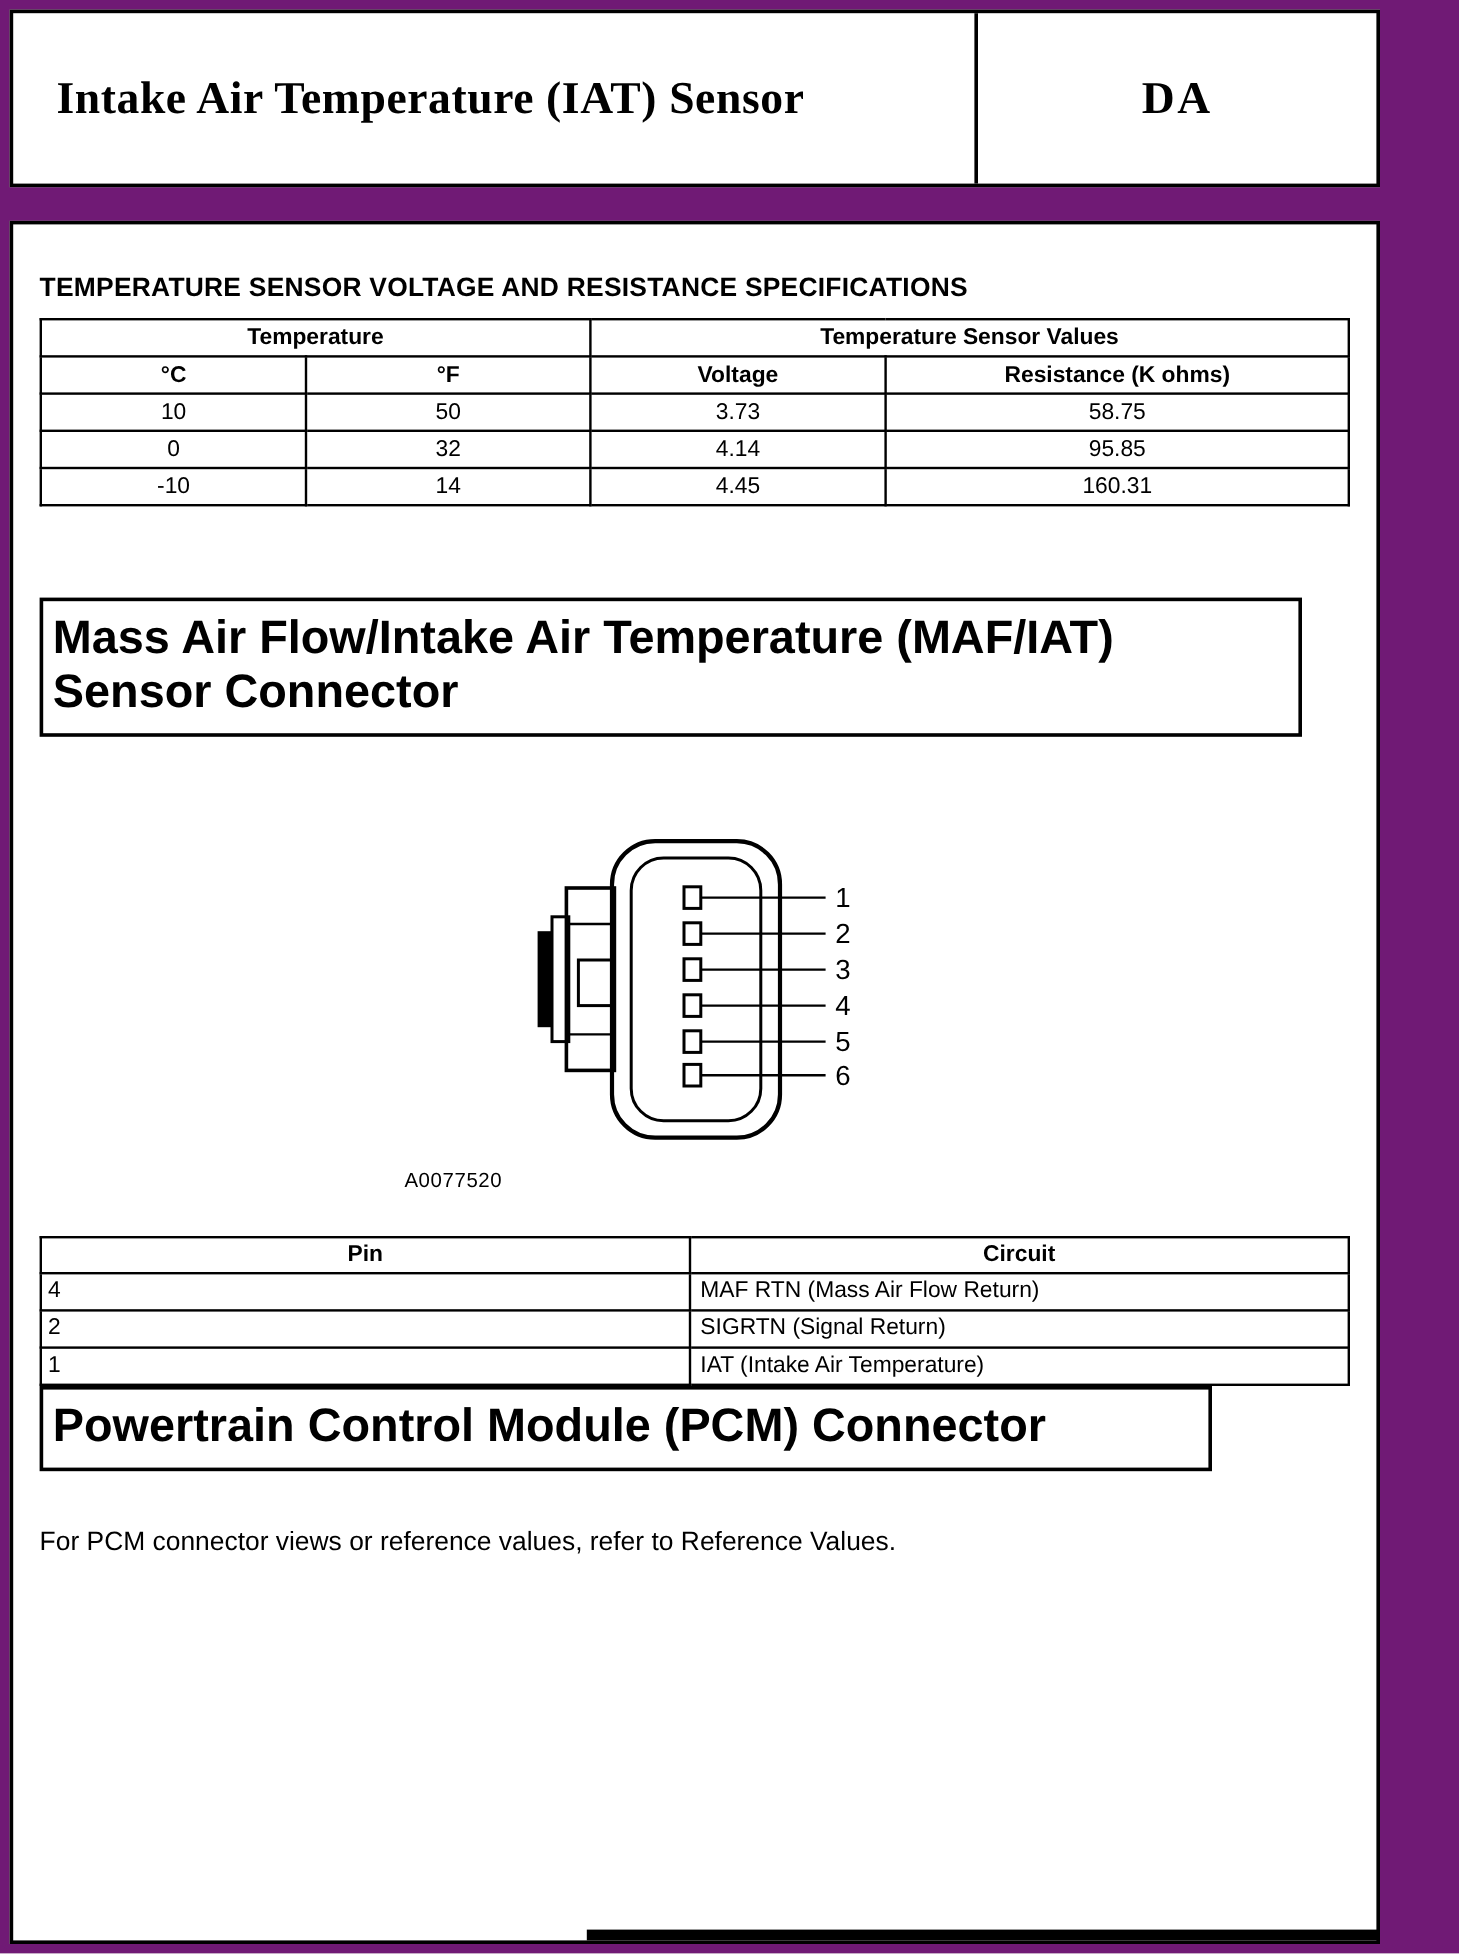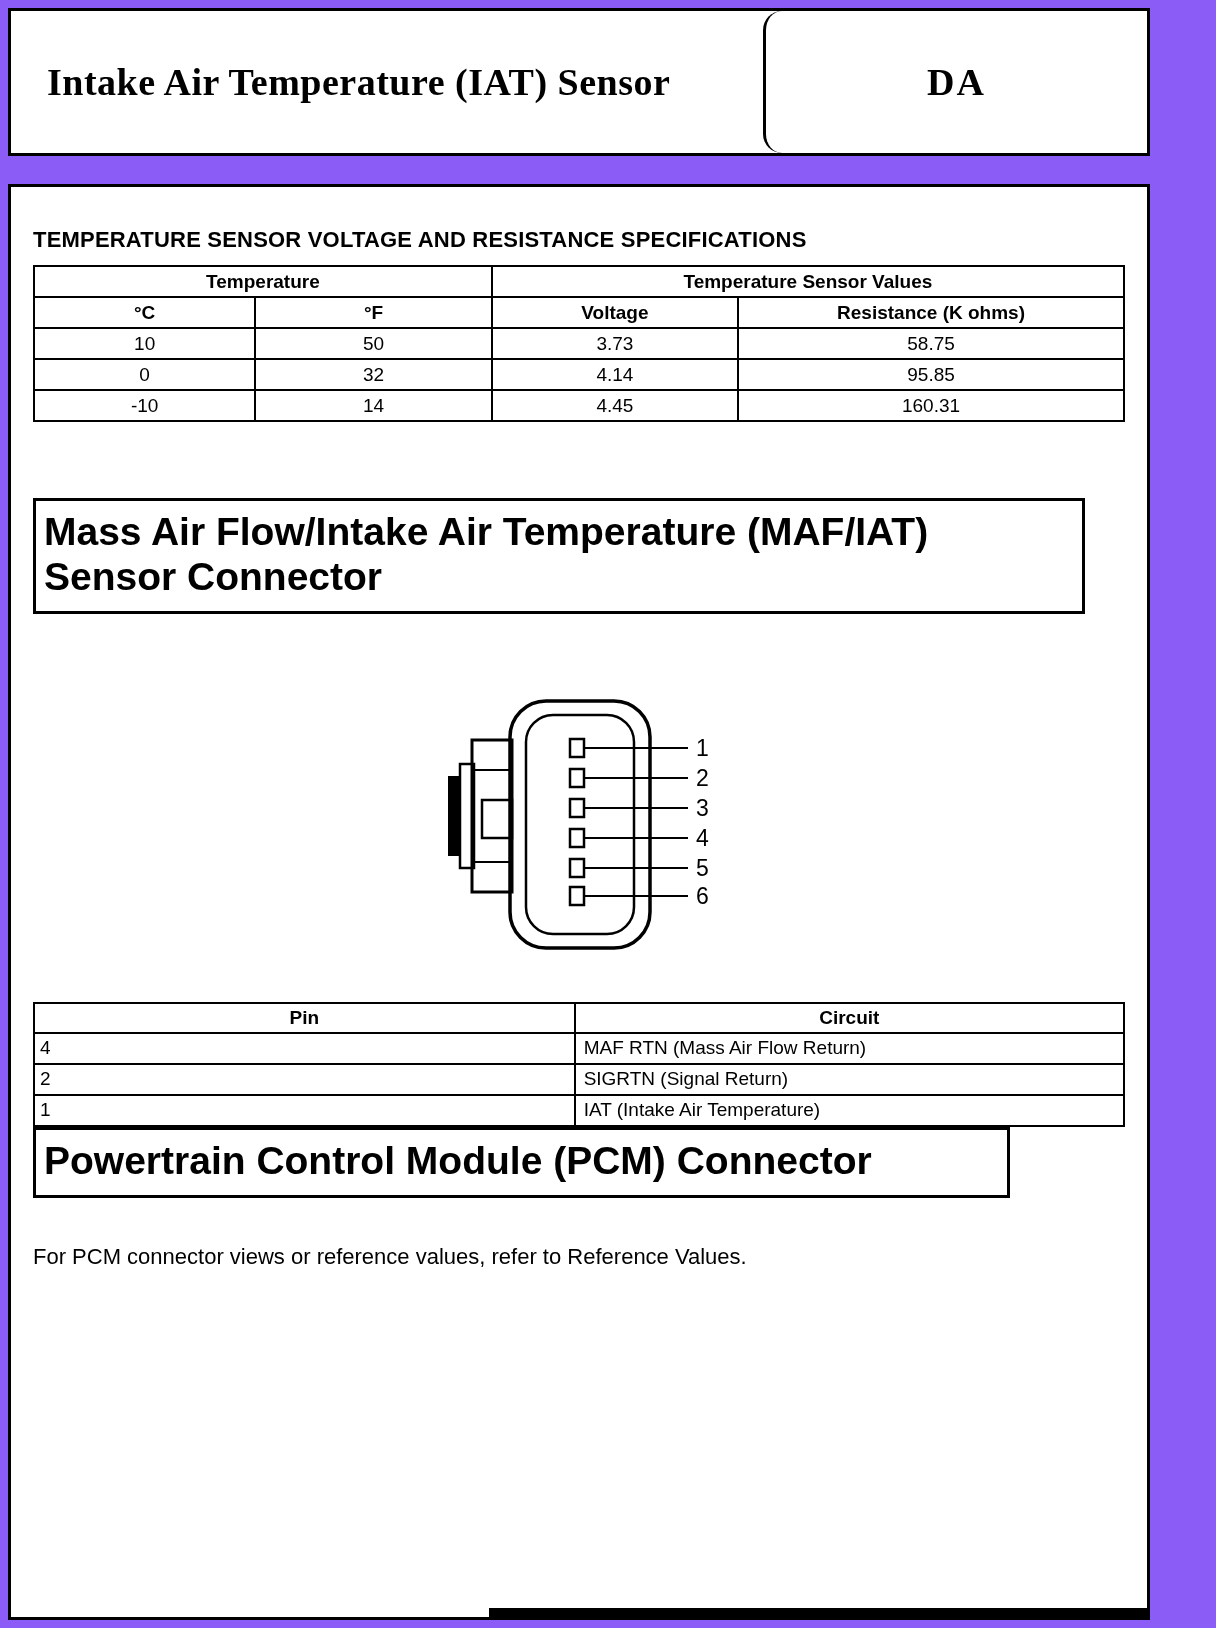--- a/index.html
+++ b/index.html
@@ -1,26 +1,26 @@
 <!DOCTYPE html>
 <html><head>
 <meta charset="utf-8">
 <style>
   * { margin:0; padding:0; box-sizing:border-box; }
   html,body { background:#e8e8e8; }
   .page {
-    width:1216px; height:1628px; background:#8b5cf6; color:#000;
+    width:1216px; height:1628px; background:#701a75; color:#000;
     font-family:"Liberation Sans", sans-serif;
     position:relative; padding:8px; margin:0 auto; overflow:hidden;
   }
   
   .header-box { border:3px solid #000; display:flex; height:148px; width:1142px; background:#fff; }
   .header-title-cell { flex:1; display:flex; align-items:center; padding-left:36px; }
   .header-title { font-family:"Liberation Serif", serif; font-weight:bold; font-size:38px; letter-spacing:0.5px; }
-  .header-code-cell { width:384px; border-left:3px solid #000; display:flex; align-items:center; justify-content:center;border-radius:19px; }
+  .header-code-cell { width:335px; border-left:3px solid #000; display:flex; align-items:center; justify-content:center; }
   .header-code { font-family:"Liberation Serif", serif; font-weight:bold; font-size:38px; letter-spacing:2px; }
   
   .main-box {
     border:3px solid #000; width:1142px; height:1436px; margin-top:28px;
     padding:40px 22px 0 22px; position:relative; background:#fff;
   }
   .spec-heading { font-weight:bold; font-size:22px; letter-spacing:0.2px; }
   table { border-collapse:collapse; width:100%; table-layout:fixed; }
   .spec-table { margin-top:12px; font-size:19px; }
   .spec-table th, .spec-table td { border:2px solid #000; text-align:center; padding:3px 14px; height:31px; }
@@ -139,20 +139,21 @@
 
           <rect x="128" y="163" width="14" height="18" fill="#fff" stroke="#000" stroke-width="2.5"></rect>
           <line x1="142" y1="172" x2="246" y2="172" stroke="#000" stroke-width="2"></line>
           <text x="254" y="180" class="svg-pin-label">5</text>
 
           <rect x="128" y="191" width="14" height="18" fill="#fff" stroke="#000" stroke-width="2.5"></rect>
           <line x1="142" y1="200" x2="246" y2="200" stroke="#000" stroke-width="2"></line>
           <text x="254" y="208" class="svg-pin-label">6</text>
         </g>
       </svg>
+      <div class="figure-label">A0077520</div>
     </div>
 
     <table class="pin-table">
       <colgroup>
         <col style="width:49.6%">
           <col style="width:50.4%">
       </colgroup>
       <tbody>
         <tr>
           <th>Pin</th>

